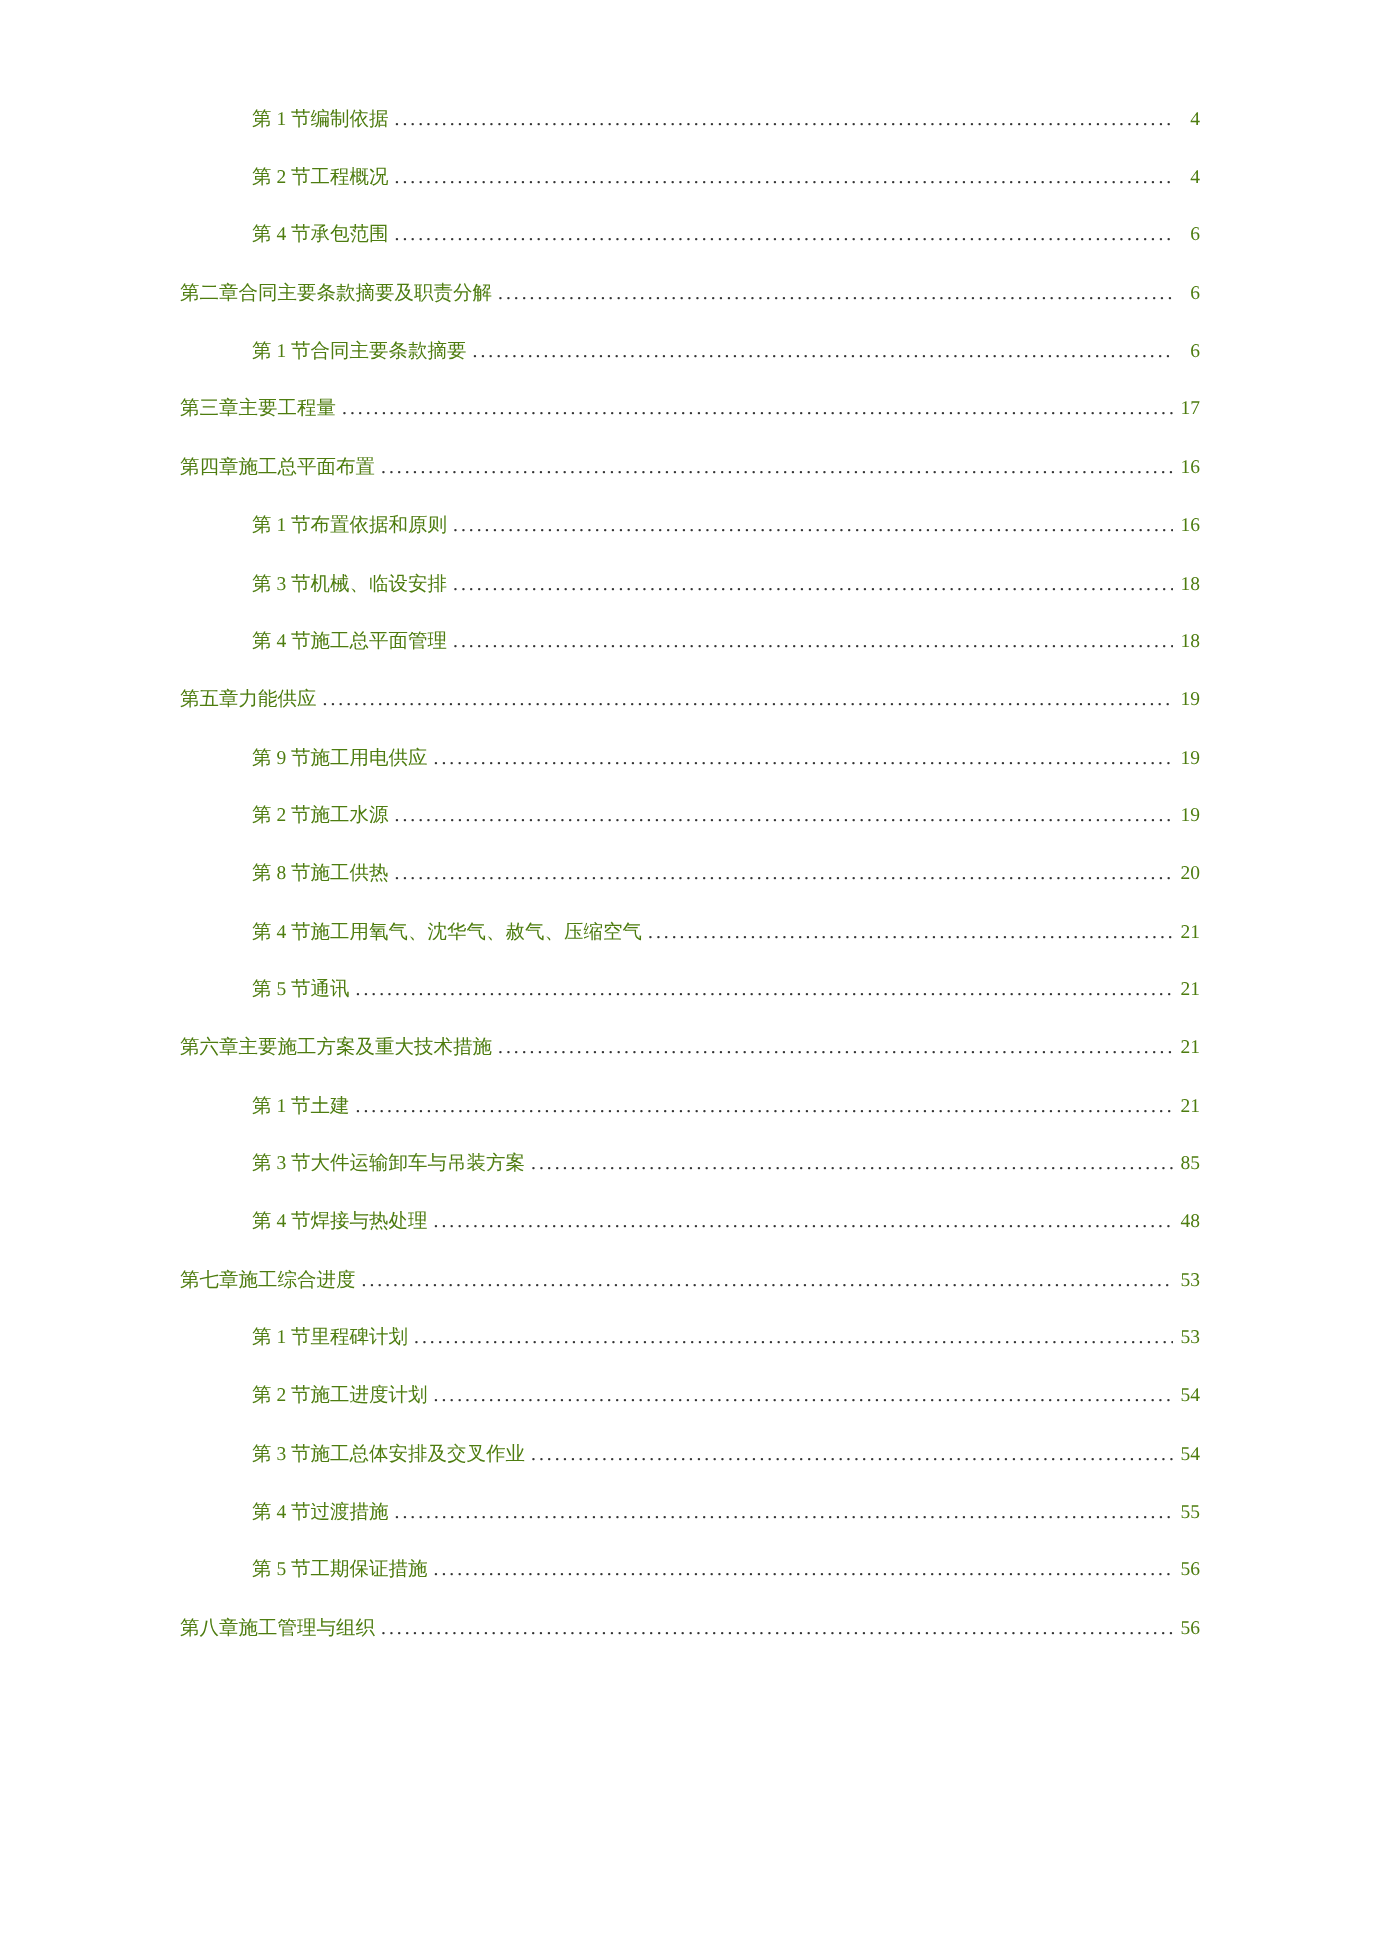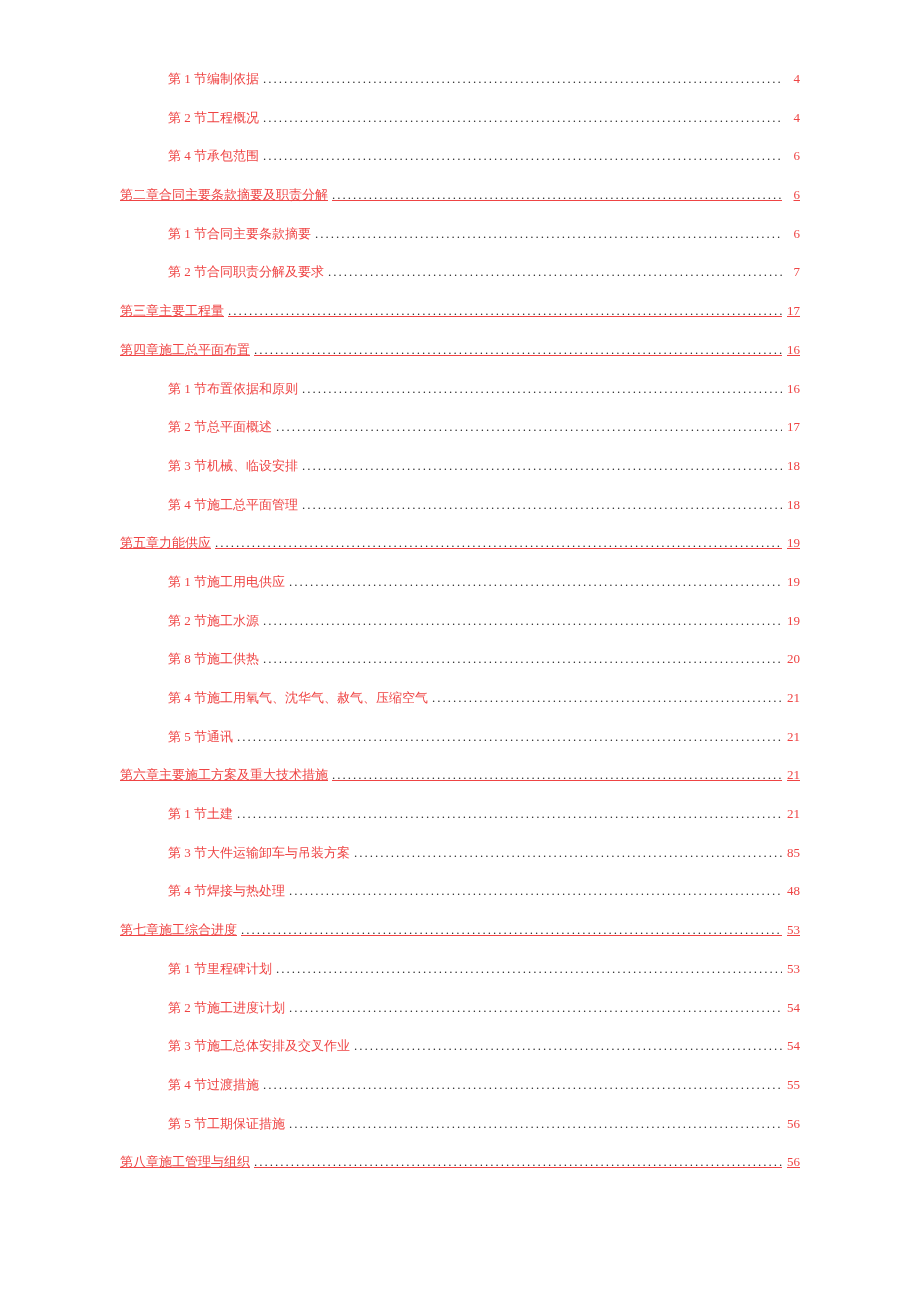--- a/index.html
+++ b/index.html
@@ -14,28 +14,27 @@
       font-family: "SimSun", "宋体", serif;
       padding: 70px 120px 60px 120px;
     }
     .toc {
       width: 100%;
     }
     .toc-entry {
       display: flex;
       align-items: baseline;
       font-size: 13px;
-      color: #ef4444;
+      color: #4d7c0f;
       line-height: 1.4;
       margin-bottom: 20.5px;
       white-space: nowrap;
     }
     .toc-entry.level-1 {
       padding-left: 0;
-      text-decoration: underline;
     }
     .toc-entry.level-2 {
       padding-left: 48px;
     }
     .toc-title {
       flex-shrink: 0;
     }
     .toc-dots {
       flex: 1;
       overflow: hidden;
@@ -75,62 +74,52 @@
     <div class="toc-entry level-1">
       <span class="toc-title">第二章合同主要条款摘要及职责分解</span>
       <span class="toc-dots"></span>
       <span class="toc-page">6</span>
     </div>
     <div class="toc-entry level-2">
       <span class="toc-title">第 1 节合同主要条款摘要</span>
       <span class="toc-dots"></span>
       <span class="toc-page">6</span>
     </div>
-    <div class="toc-entry level-2">
-      <span class="toc-title">第 2 节合同职责分解及要求</span>
-      <span class="toc-dots"></span>
-      <span class="toc-page">7</span>
-    </div>
     <div class="toc-entry level-1">
       <span class="toc-title">第三章主要工程量</span>
       <span class="toc-dots"></span>
       <span class="toc-page">17</span>
     </div>
     <div class="toc-entry level-1">
       <span class="toc-title">第四章施工总平面布置</span>
       <span class="toc-dots"></span>
       <span class="toc-page">16</span>
     </div>
     <div class="toc-entry level-2">
       <span class="toc-title">第 1 节布置依据和原则</span>
       <span class="toc-dots"></span>
       <span class="toc-page">16</span>
-    </div>
-    <div class="toc-entry level-2">
-      <span class="toc-title">第 2 节总平面概述</span>
-      <span class="toc-dots"></span>
-      <span class="toc-page">17</span>
     </div>
     <div class="toc-entry level-2">
       <span class="toc-title">第 3 节机械、临设安排</span>
       <span class="toc-dots"></span>
       <span class="toc-page">18</span>
     </div>
     <div class="toc-entry level-2">
       <span class="toc-title">第 4 节施工总平面管理</span>
       <span class="toc-dots"></span>
       <span class="toc-page">18</span>
     </div>
     <div class="toc-entry level-1">
       <span class="toc-title">第五章力能供应</span>
       <span class="toc-dots"></span>
       <span class="toc-page">19</span>
     </div>
     <div class="toc-entry level-2">
-      <span class="toc-title">第 1 节施工用电供应</span>
+      <span class="toc-title">第 9 节施工用电供应</span>
       <span class="toc-dots"></span>
       <span class="toc-page">19</span>
     </div>
     <div class="toc-entry level-2">
       <span class="toc-title">第 2 节施工水源</span>
       <span class="toc-dots"></span>
       <span class="toc-page">19</span>
     </div>
     <div class="toc-entry level-2">
       <span class="toc-title">第 8 节施工供热</span>

